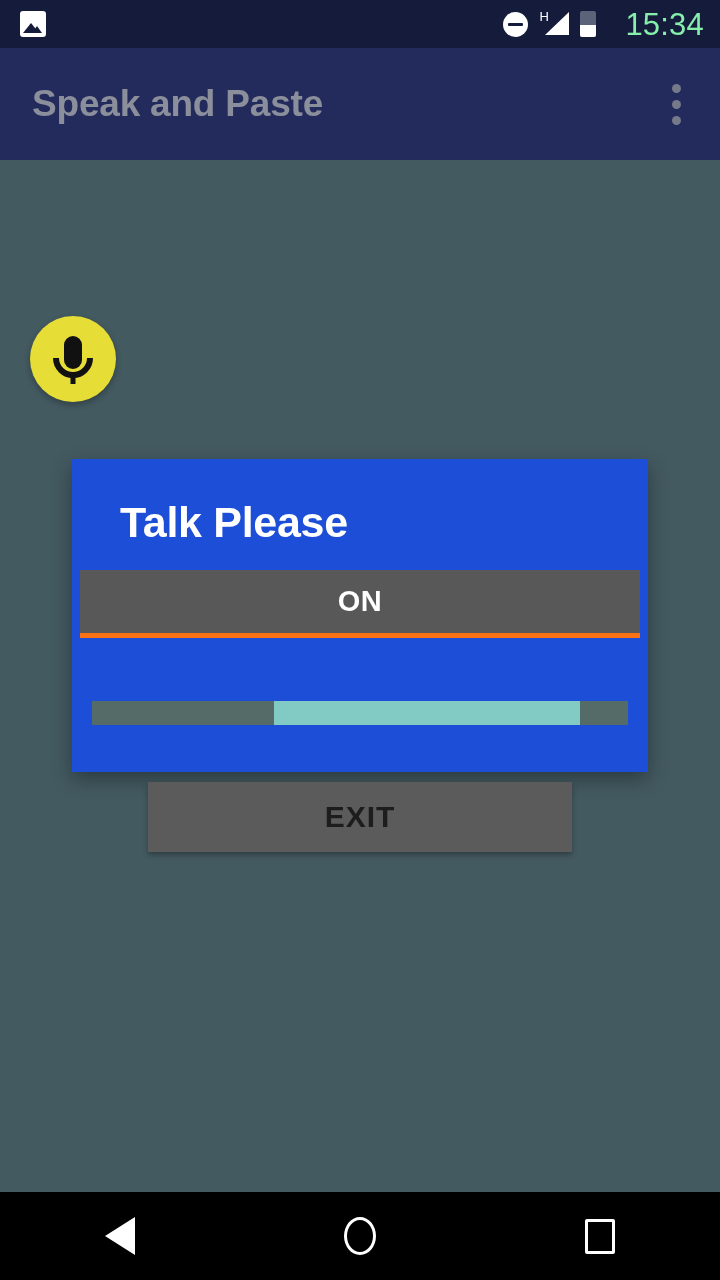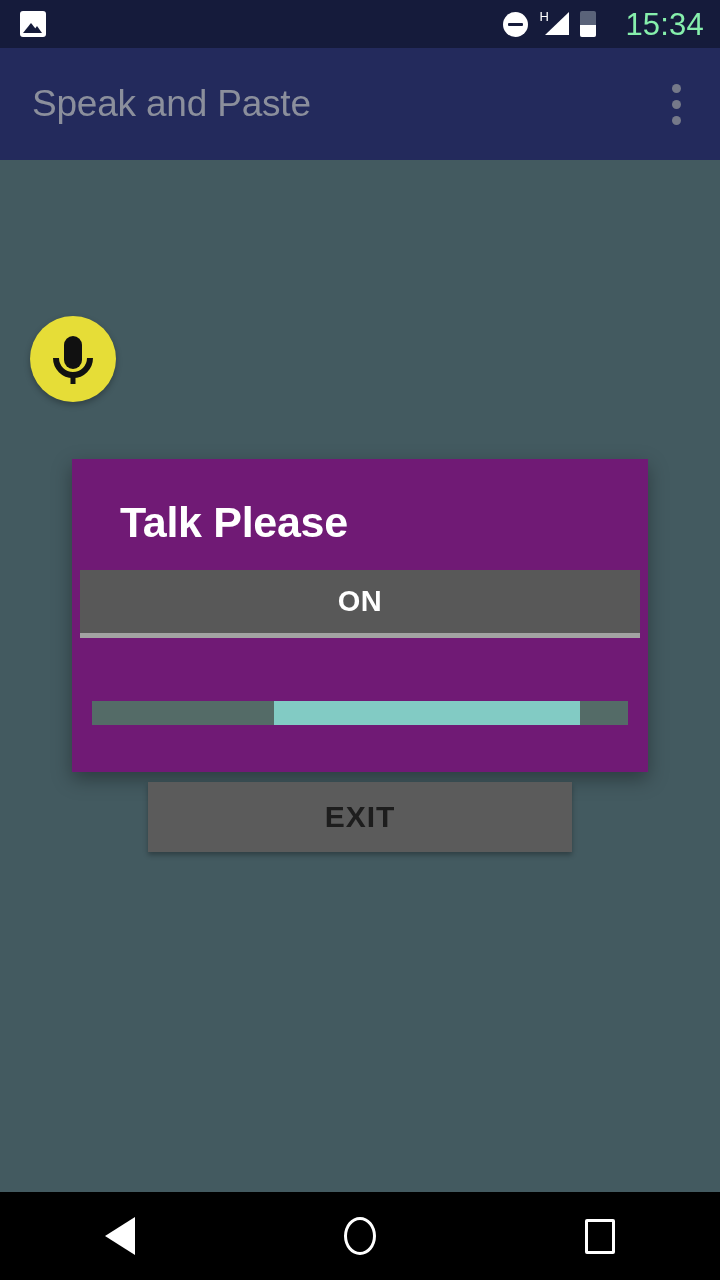--- a/index.html
+++ b/index.html
@@ -140,21 +140,21 @@
     width: 720px; height: 112px;
     background: #232a5c;
     display: flex;
     align-items: center;
     box-sizing: border-box;
     padding: 0 20px 0 32px;
   }
   #app-title {
     color: #8b8f9c;
     font-size: 37px;
-    font-weight: normal;
+    font-weight: bold;
     letter-spacing: -0.2px;
     flex: 1;
   }
   #overflow-menu {
     width: 48px; height: 60px;
     display: flex;
     flex-direction: column;
     align-items: center;
     justify-content: center;
     gap: 7px;
@@ -177,38 +177,38 @@
     box-shadow: 0 3px 6px rgba(0,0,0,0.28);
     cursor: pointer;
   }
   #mic-fab svg { display: block; }
 
   
   #dialog {
     position: absolute;
     left: 72px; top: 459px;
     width: 576px; height: 313px;
-    background: #701a75;
+    background: #1d4ed8;
     box-shadow: 0 7px 18px rgba(0,0,0,0.34);
   }
   #dialog-title {
     position: absolute;
     left: 48px; top: 42px;
     color: #ffffff;
     font-size: 43px;
     font-weight: bold;
     letter-spacing: -0.3px;
     line-height: 1;
   }
   #status-field {
     position: absolute;
     left: 8px; top: 111px;
     width: 560px; height: 68px;
     background: #585858;
-    border-bottom: 5px solid #a3a3a3;
+    border-bottom: 5px solid #f97316;
     box-sizing: border-box;
     display: flex;
     align-items: center;
     justify-content: center;
     cursor: pointer;
   }
   #status-value {
     color: #ffffff;
     font-size: 29px;
     font-weight: bold;

